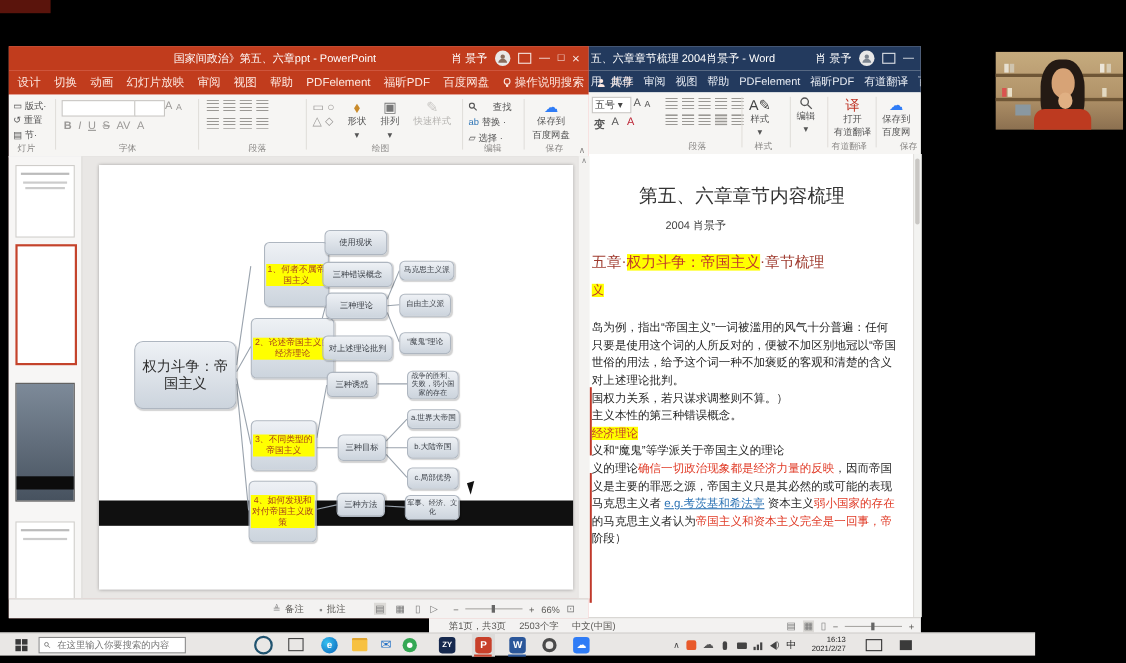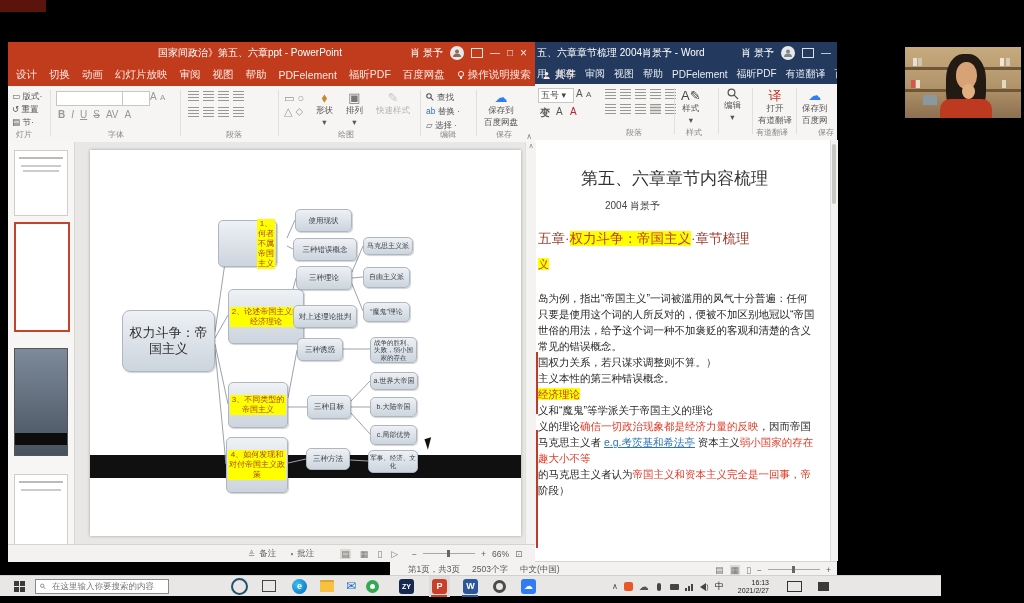--- a/index.html
+++ b/index.html
@@ -176,28 +176,28 @@
       <div class="doc-title">第五、六章章节内容梳理</div>
       <div class="doc-sub">2004 肖景予</div>
       <div class="doc-h">
         <span>五章·</span><span class="t-hl">权力斗争：帝国主义</span><span>·章节梳理</span>
       </div>
       <div class="doc-frag"><span class="t-hl">义</span></div>
       <div class="doc-lines">
         <div class="dl"><span>岛为例，指出“帝国主义”一词被滥用的风气十分普遍：任何</span></div>
         <div class="dl"><span>只要是使用这个词的人所反对的，便被不加区别地冠以“帝国</span></div>
         <div class="dl"><span>世俗的用法，给予这个词一种不加褒贬的客观和清楚的含义</span></div>
-        <div class="dl"><span>常见的错误概念。</span></div>
+        <div class="dl"><span>对上述理论批判。</span></div>
         <div class="dl"><span>国权力关系，若只谋求调整则不算。）</span></div>
         <div class="dl"><span>主义本性的第三种错误概念。</span></div>
         <div class="dl"><span class="t-hl">经济理论</span></div>
         <div class="dl"><span>义和“魔鬼”等学派关于帝国主义的理论</span></div>
         <div class="dl"><span>义的理论</span><span class="t-red">确信一切政治现象都是经济力量的反映</span><span>，因而帝国</span></div>
+        <div class="dl"><span>义是主要的罪恶之源，帝国主义只是其必然的或可能的表现</span></div>
         <div class="dl"><span>马克思主义者 </span><span class="t-blue">e.g.考茨基和希法亭</span><span> 资本主义</span><span class="t-red">弱小国家的存在</span></div>
-        <div class="dl t-red"><span>趣大小不等</span></div>
         <div class="dl"><span>的马克思主义者认为</span><span class="t-red">帝国主义和资本主义完全是一回事</span><span class="t-red">，帝</span></div>
         <div class="dl"><span>阶段）</span></div>
       </div>
     </div>
     <div class="tcbar" style="top:310px;height:62px;"></div>
     <div class="tcbar" style="top:388px;height:118px;"></div>
     <div class="abs wsb">
         <div class="thumb"></div>
       </div>
 
@@ -308,21 +308,21 @@
         <span>排列</span>
           <span>▾</span>
       </div>
       <div class="bigbtn" style="left:368px;color:#b5b3b0;">
         <span class="bb-ic" style="color:#c8c6c3;">✎</span>
         <span>快速样式</span>
       </div>
       <span class="glabel" style="left:330px;">绘图</span>
       <span class="vsep" style="left:412px;"></span>
       <div class="abs" style="left:418px;top:4px;line-height:14px;color:#555;">
-        <div class="flex" style="gap:3px;">
+        <div class="flex" style="gap:14px;">
           <svg width="8" height="8" viewBox="0 0 12 12">
               <circle cx="4.5" cy="4.5" r="3.4" fill="none" stroke="#555" stroke-width="1.6"></circle>
               <line x1="7.2" y1="7.2" x2="11" y2="11" stroke="#555" stroke-width="1.6"></line>
             </svg>
           <span>查找</span>
         </div>
         <div><span style="color:#2e74b5;">ab</span> <span>替换</span> ·</div>
         <div>▱ <span>选择</span> ·</div>
       </div>
       <span class="glabel" style="left:432px;">编辑</span>
@@ -363,21 +363,21 @@
                      M198,248L207,200 M198,257L217,257
                      M198,313L216,309
                      M262,122L273,96 M262,128L273,127 M262,134L273,161
                      M253,199L280,199
                      M261,251L280,231 M261,257L280,257 M261,263L280,284
                      M260,310L278,311" stroke="#9aa3ad" stroke-width="1" fill="none"></path>
           </svg>
           <div class="mn mn-root" style="left:32px;top:160px;width:93px;height:62px;">
               <span>权力斗争：帝国主义</span>
             </div>
-          <div class="mn" style="left:128px;top:70px;width:59px;height:47px;font-size:8px;padding-left:38px;">
+          <div class="mn" style="left:150px;top:70px;width:59px;height:59px;font-size:8px;">
               <span class="yhl">1、何者不属帝国主义</span>
             </div>
           <div class="mn" style="left:138px;top:139px;width:76px;height:55px;font-size:8px;">
               <span class="yhl">2、论述帝国主义的经济理论</span>
             </div>
           <div class="mn" style="left:138px;top:232px;width:60px;height:46px;font-size:8px;">
               <span class="yhl">3、不同类型的帝国主义</span>
             </div>
           <div class="mn" style="left:136px;top:287px;width:62px;height:56px;font-size:8px;">
               <span class="yhl">4、如何发现和对付帝国主义政策</span>

